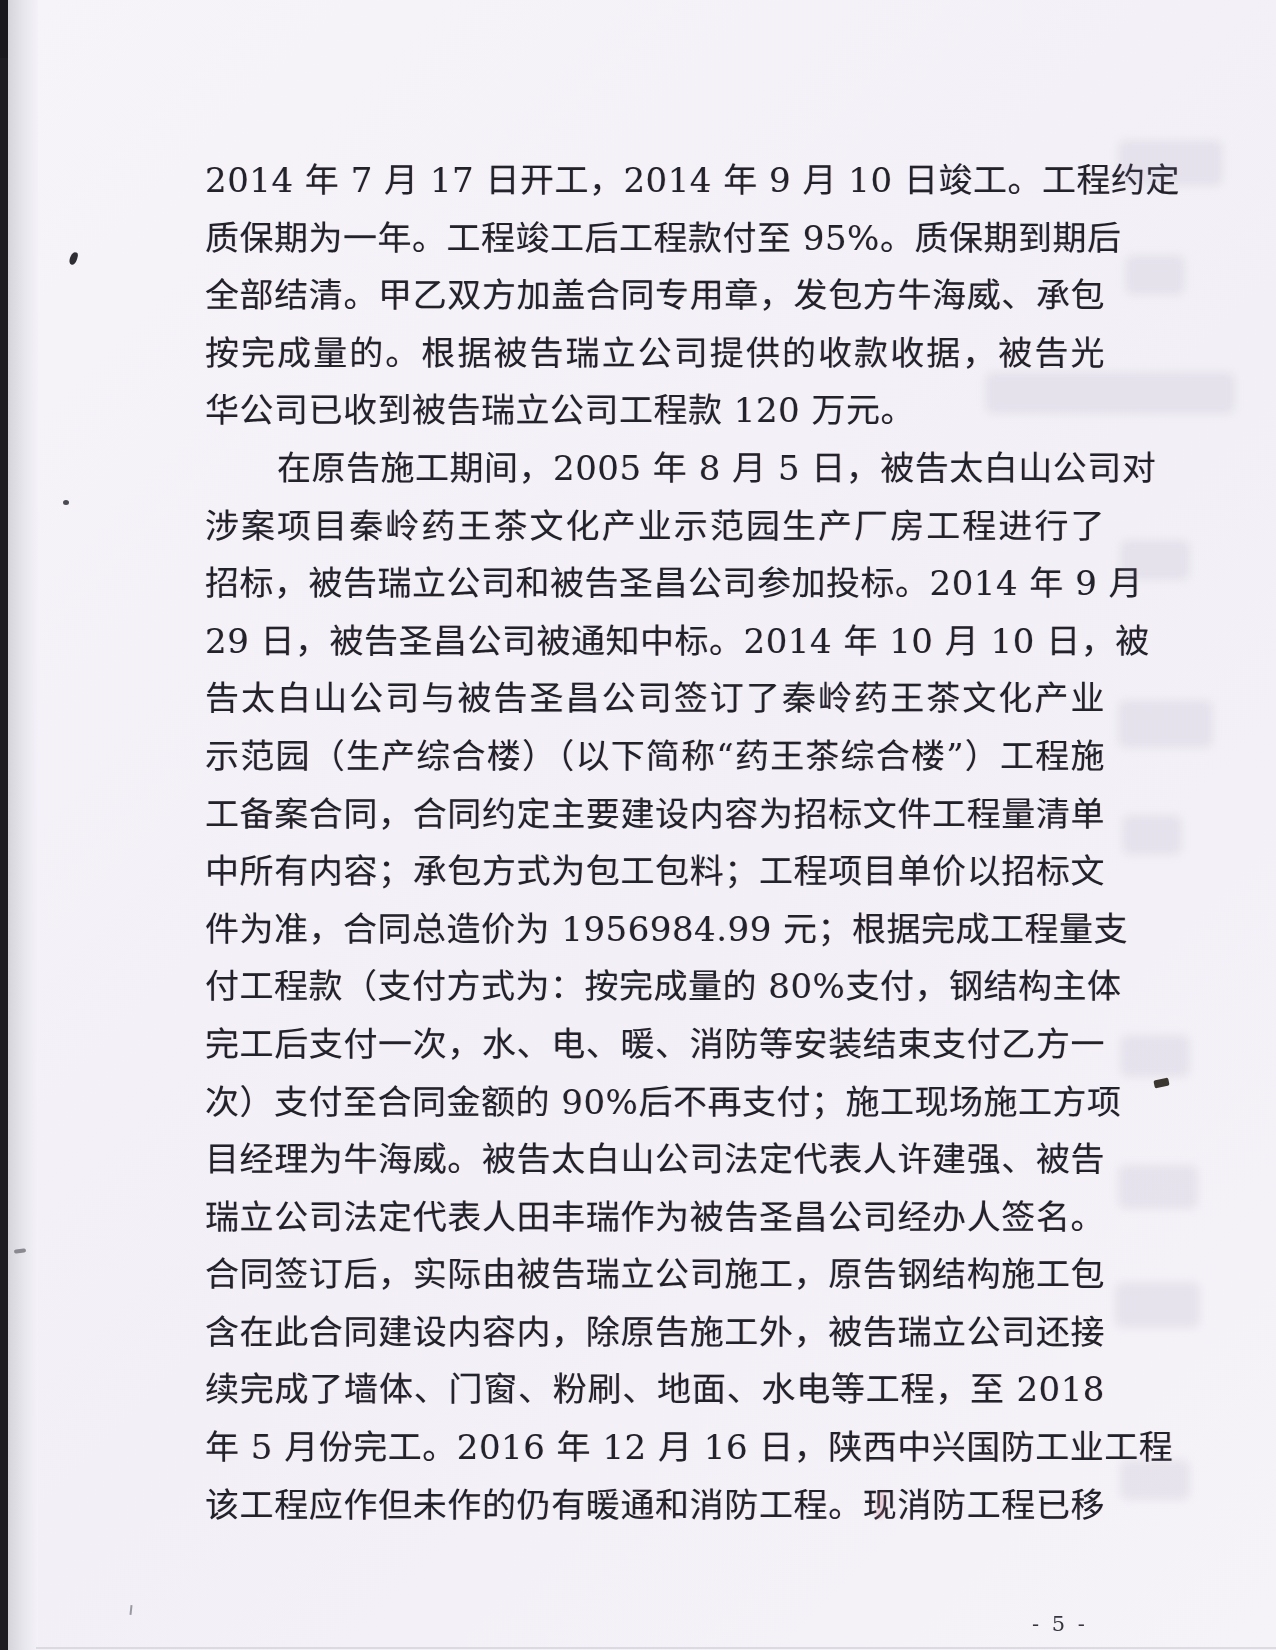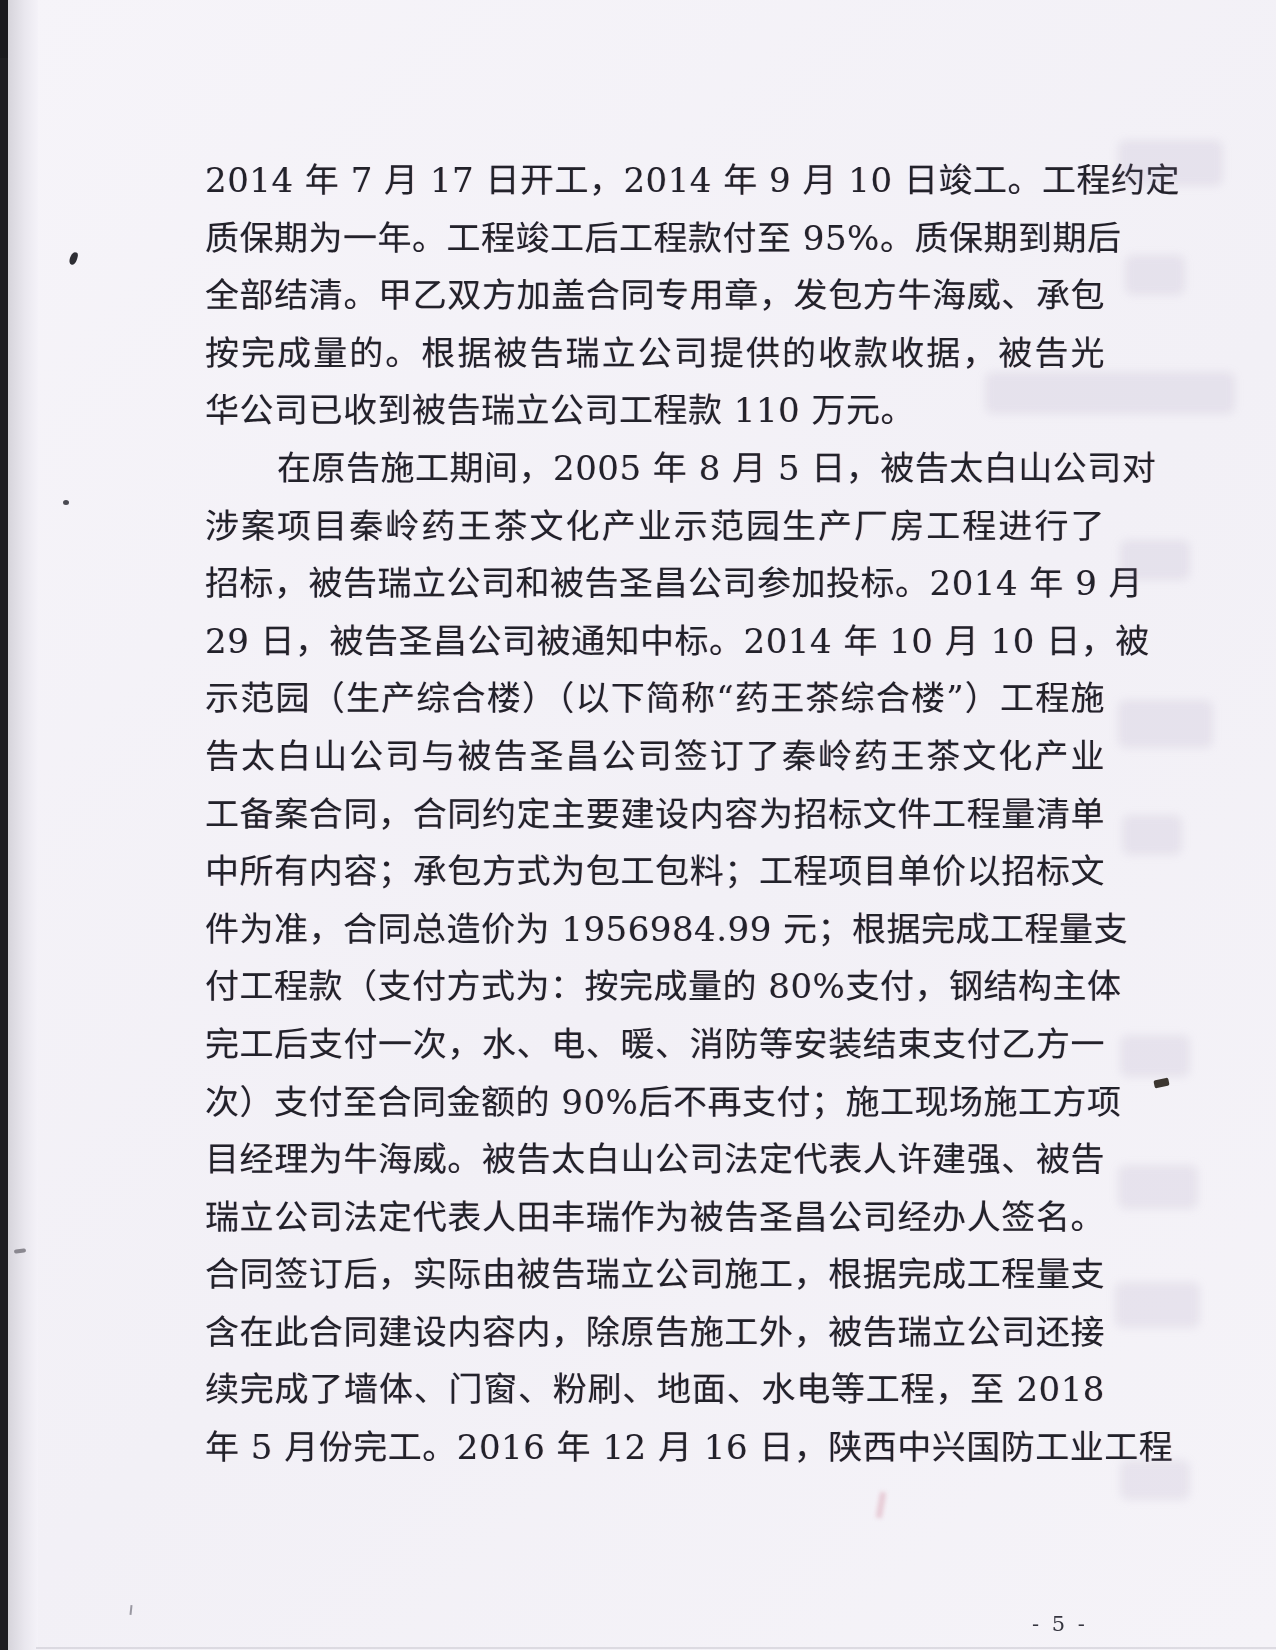--- a/index.html
+++ b/index.html
@@ -115,39 +115,40 @@
 <div class="edge-black"></div>
 <div class="edge-black-nub"></div>
 <div class="edge-gray"></div>
 <div class="edge-bottom"></div>
 
 <div class="text-block" id="text-block">
     <div class="line">2014 年 7 月 17 日开工，2014 年 9 月 10 日竣工。工程约定</div>
     <div class="line">质保期为一年。工程竣工后工程款付至 95%。质保期到期后</div>
     <div class="line">全部结清。甲乙双方加盖合同专用章，发包方牛海威、承包</div>
     <div class="line">按完成量的。根据被告瑞立公司提供的收款收据，被告光</div>
-    <div class="line short">华公司已收到被告瑞立公司工程款 110 万元。</div>
+    <div class="line short">华公司已收到被告瑞立公司工程款 120 万元。</div>
     <div class="line indent">在原告施工期间，2005 年 8 月 5 日，被告太白山公司对</div>
     <div class="line">涉案项目秦岭药王茶文化产业示范园生产厂房工程进行了</div>
     <div class="line">招标，被告瑞立公司和被告圣昌公司参加投标。2014 年 9 月</div>
     <div class="line">29 日，被告圣昌公司被通知中标。2014 年 10 月 10 日，被</div>
+    <div class="line">告太白山公司与被告圣昌公司签订了秦岭药王茶文化产业</div>
     <div class="line">示范园（生产综合楼）（以下简称“药王茶综合楼”）工程施</div>
-    <div class="line">告太白山公司与被告圣昌公司签订了秦岭药王茶文化产业</div>
     <div class="line">工备案合同，合同约定主要建设内容为招标文件工程量清单</div>
     <div class="line">中所有内容；承包方式为包工包料；工程项目单价以招标文</div>
     <div class="line">件为准，合同总造价为 1956984.99 元；根据完成工程量支</div>
     <div class="line">付工程款（支付方式为：按完成量的 80%支付，钢结构主体</div>
     <div class="line">完工后支付一次，水、电、暖、消防等安装结束支付乙方一</div>
     <div class="line">次）支付至合同金额的 90%后不再支付；施工现场施工方项</div>
     <div class="line">目经理为牛海威。被告太白山公司法定代表人许建强、被告</div>
     <div class="line">瑞立公司法定代表人田丰瑞作为被告圣昌公司经办人签名。</div>
-    <div class="line">合同签订后，实际由被告瑞立公司施工，根据完成工程量支</div>
+    <div class="line">合同签订后，实际由被告瑞立公司施工，原告钢结构施工包</div>
     <div class="line">含在此合同建设内容内，除原告施工外，被告瑞立公司还接</div>
     <div class="line">续完成了墙体、门窗、粉刷、地面、水电等工程，至 2018</div>
     <div class="line">年 5 月份完工。2016 年 12 月 16 日，陕西中兴国防工业工程</div>
+    <div class="line">该工程应作但未作的仍有暖通和消防工程。现消防工程已移</div>
   </div>
 
 <div class="page-number">- 5 -</div>
 
 <div class="smudge" style="left:985px;  top:372px;  width:250px; height:42px;"></div>
 <div class="smudge" style="left:1118px; top:140px;  width:105px; height:46px;"></div>
 <div class="smudge" style="left:1125px; top:255px;  width:60px;  height:40px;"></div>
 <div class="smudge" style="left:1120px; top:540px;  width:70px;  height:40px;"></div>
 <div class="smudge" style="left:1118px; top:700px;  width:95px;  height:48px;"></div>
 <div class="smudge" style="left:1122px; top:815px;  width:60px;  height:40px;"></div>

